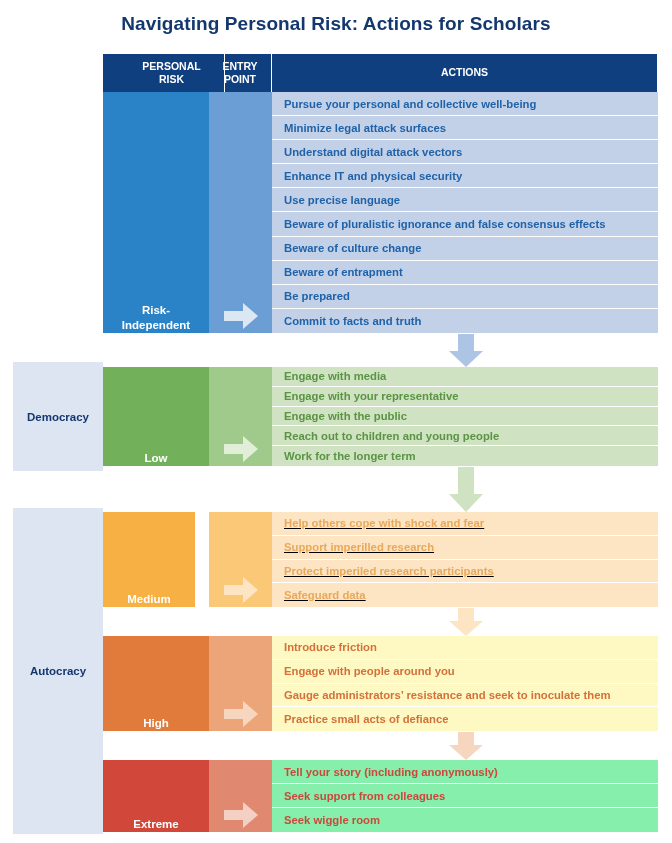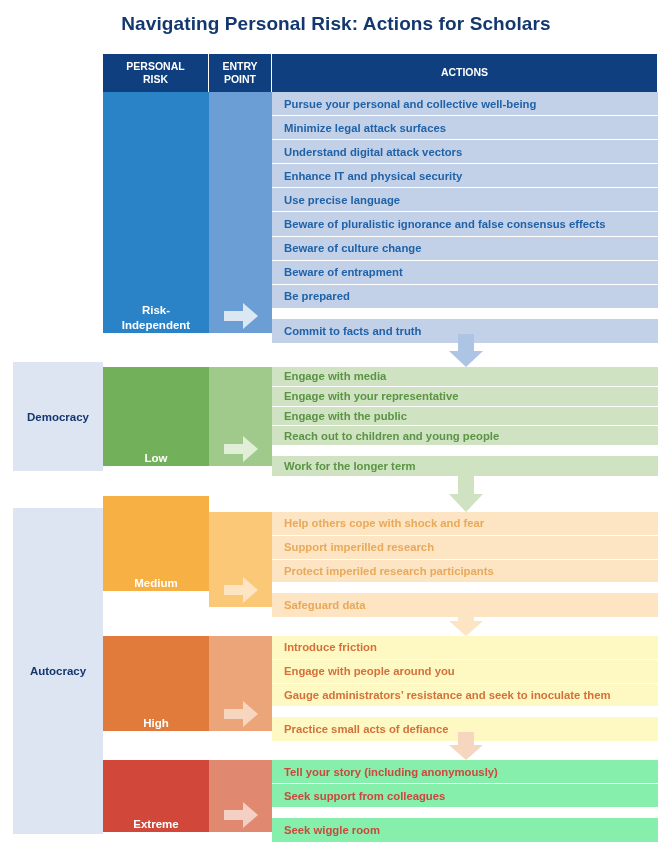--- a/index.html
+++ b/index.html
@@ -48,21 +48,21 @@
   .action-row {
     box-sizing: border-box;
     display: flex;
     align-items: center;
     padding-left: 12px;
     font-size: 11.3px;
     font-weight: bold;
     border-bottom: 1.5px solid #ffffff;
     white-space: nowrap;
   }
-  .action-row:last-child { border-bottom: none; margin-top: 10px; }
+  .action-row:last-child { border-bottom: none; }
 
   
   #table-header {
     position: absolute;
     left: 103px;
     top: 54px;
     width: 555px;
     height: 38px;
     background: #0f3f7f;
   }
@@ -74,40 +74,40 @@
     align-items: center;
     justify-content: center;
     color: #ffffff;
     font-weight: bold;
     font-size: 10.5px;
     text-align: center;
     line-height: 1.28;
     box-sizing: border-box;
     border-right: 1.5px solid #ffffff;
   }
-  #hcell-risk  { left: 0;     width: 106px; }
+  #hcell-risk  { left: 16px;     width: 106px; }
   #hcell-entry { left: 106px; width: 63px;  }
   #hcell-acts  { left: 169px; width: 386px; border-right: none; }
 
   
   #ri-risk   { left: 103px; top: 92px;  width: 106px; height: 241px; background: #2a83c6; }
   #ri-entry  { left: 209px; top: 92px;  width: 63px;  height: 241px; background: #6a9ed4; }
   #ri-actions{ top: 92px; }
   #ri-actions .action-row { background: #c3d1e8; color: #1f62a8; height: 24.1px; }
 
   
   #low-risk   { left: 103px; top: 367px; width: 106px; height: 99px; background: #72b15a; }
   #low-entry  { left: 209px; top: 367px; width: 63px;  height: 99px; background: #a0c98c; }
   #low-actions{ top: 367px; }
   #low-actions .action-row { background: #cfe2c1; color: #5a9444; height: 19.8px; }
 
   
-  #med-risk   { left: 103px; top: 496px; width: 106px; height: 95px; background: #f6b043; }
+  #med-risk   { left: 103px; top: 512px; width: 92px; height: 95px; background: #f6b043; }
   #med-entry  { left: 209px; top: 512px; width: 63px;  height: 95px; background: #fac877; }
-  #med-actions{ top: 512px; }
+  #med-actions{ top: 512px; text-decoration: underline; }
   #med-actions .action-row { background: #fde4c2; color: #e9a95a; height: 23.75px; }
 
   
   #high-risk   { left: 103px; top: 636px; width: 106px; height: 95px; background: #e07b3c; }
   #high-entry  { left: 209px; top: 636px; width: 63px;  height: 95px; background: #eba579; }
   #high-actions{ top: 636px; }
   #high-actions .action-row { background: #fef9c3; color: #d4703a; height: 23.75px; }
 
   
   #ext-risk   { left: 103px; top: 760px; width: 106px; height: 72px; background: #d1483a; }

